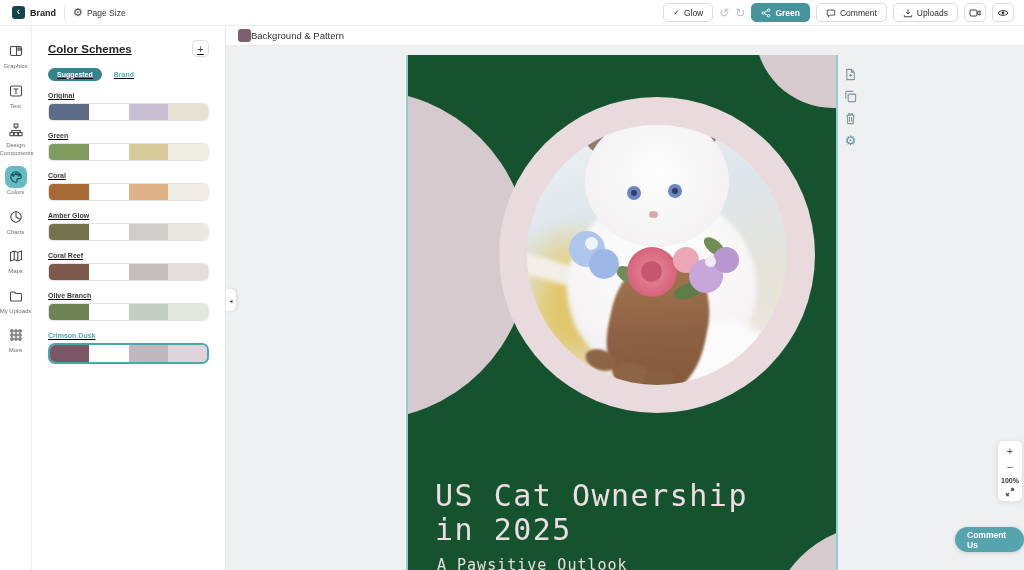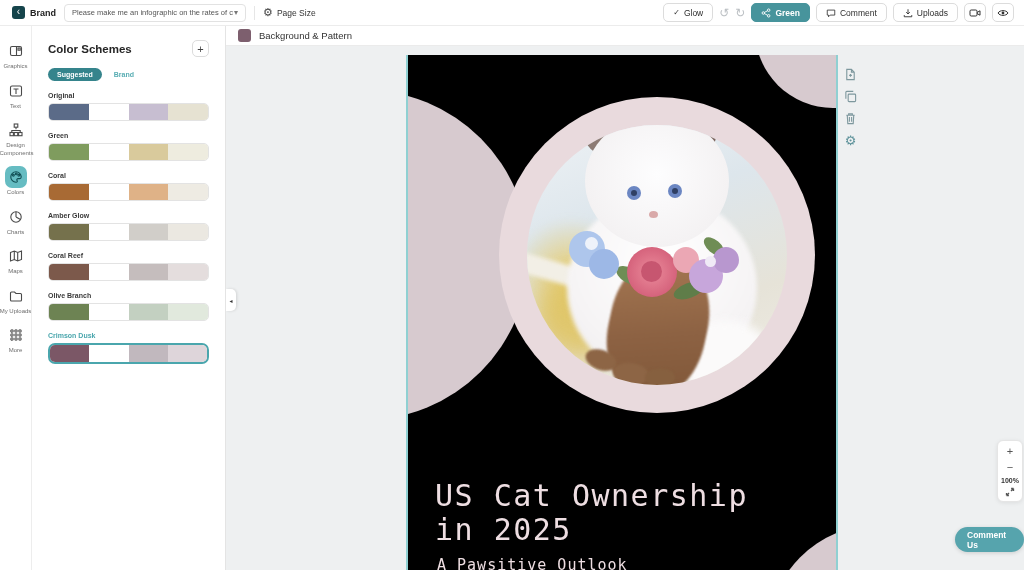--- a/index.html
+++ b/index.html
@@ -17,37 +17,37 @@
   .pagesize-btn { display:flex; align-items:center; gap:4px; font-size:8.5px; color:#333; cursor:pointer; }
   .gear-glyph { font-size:11px; color:#444; line-height:1; }
   .tb-right { display:flex; align-items:center; gap:6px; padding-right:10px; }
   .tb-btn { display:flex; align-items:center; gap:4px; height:19px; padding:0 9px; border:1px solid #dcdcdc; border-radius:5px; background:#fff; font-size:8.5px; color:#2d2d2d; cursor:pointer; white-space:nowrap; }
   .tb-btn.square { width:22px; padding:0; justify-content:center; }
   .tb-btn.teal { background:#47949c; border-color:#47949c; color:#fff; font-weight:bold; }
   .histo { font-size:12px; color:#bcc0c4; cursor:pointer; line-height:1; }
   .check-g { color:#333; font-size:8px; }
 
   
-  #subbar { position:absolute; left:226px; top:26px; right:0; height:20px; background:#fff; border-bottom:1px solid #ebebeb; display:flex; align-items:center; gap:8px; padding-left:12px; z-index:30; }
+  #subbar { position:absolute; left:226px; top:26px; right:0; height:20px; background:#fff; border-bottom:1px solid #ebebeb; display:flex; align-items:center; gap:0; padding-left:12px; z-index:30; }
   .bg-swatch { width:13px; height:13px; border-radius:3px; }
   .subbar-lbl { font-size:9.5px; color:#333; }
 
   
   #iconbar { position:absolute; left:0; top:26px; width:32px; bottom:0; background:#fff; border-right:1px solid #ededed; z-index:35; display:flex; flex-direction:column; align-items:center; padding-top:14px; }
   .ib-item { display:flex; flex-direction:column; align-items:center; margin-bottom:9px; cursor:pointer; width:32px; }
   .ib-ic { width:22px; height:22px; display:flex; align-items:center; justify-content:center; border-radius:7px; }
   .ib-item.active .ib-ic { background:#66bcc2; }
   .ib-lbl { font-size:6px; color:#6d6d6d; text-align:center; line-height:1.25; margin-top:1px; width:32px; }
   .ib-ic svg { stroke:#4a4a4a; fill:none; stroke-width:1.1; }
   .ib-item.active .ib-ic svg { stroke:#124f55; }
   #editor-tips { position:absolute; left:0; bottom:6px; width:32px; display:flex; flex-direction:column; align-items:center; cursor:pointer; }
   #editor-tips svg { stroke:#4a4a4a; fill:none; stroke-width:1.1; }
 
   
-  #panel { position:absolute; left:32px; top:26px; width:194px; bottom:0; background:#fff; border-right:1px solid #e4e4e4; z-index:32; padding:14px 16px 12px 16px; }
+  #panel { position:absolute; left:32px; top:26px; width:194px; bottom:0; background:#fff; border-right:1px solid #e4e4e4; z-index:32; padding:14px 16px 12px 16px;text-decoration:underline; }
   .panel-head { display:flex; align-items:center; justify-content:space-between; }
   .panel-title { font-size:11.5px; font-weight:bold; color:#262626; }
   .add-btn { width:17px; height:17px; border:1px solid #dcdcdc; border-radius:5px; background:#fff; font-size:11px; color:#444; display:flex; align-items:center; justify-content:center; cursor:pointer; }
   .tabs { display:flex; align-items:center; gap:12px; margin-top:11px; }
   .tab-pill { font-size:7px; font-weight:bold; color:#fff; background:#35848c; border-radius:9px; padding:3px 9px; cursor:pointer; }
   .tab-plain { font-size:7px; font-weight:bold; color:#58adb3; cursor:pointer; }
   .scheme { margin-top:11px; }
   .scheme-lbl { font-size:7px; font-weight:bold; color:#3a3a3a; margin-bottom:4px; }
   .scheme.selected .scheme-lbl { color:#4aa6ad; }
   .swatch-row { display:flex; height:18px; border:1px solid #e3e3e3; border-radius:5px; overflow:hidden; cursor:pointer; background:#fff; }
@@ -79,24 +79,20 @@
 </style>
 </head>
 <body>
 
 <div id="topbar">
   <div class="tb-left">
     <div class="home-btn">
       <span class="home-ic">‹</span>
       <span class="home-lbl">Brand</span>
     </div>
-    <div class="prompt-box">
-      <span>Please make me an infographic on the rates of c</span>
-      <span class="chev">▾</span>
-    </div>
     <div class="tb-divider"></div>
     <div class="pagesize-btn">
       <span class="gear-glyph">⚙</span>
       <span>Page Size</span>
     </div>
   </div>
   <div class="tb-right">
     <div class="tb-btn">
       <span class="check-g">✓</span>
       <span>Glow</span>
@@ -321,21 +317,21 @@
           <div class="swatch" style="background: rgb(255, 255, 255);"></div>
           <div class="swatch" style="background: rgb(193, 184, 190);"></div>
           <div class="swatch" style="background: rgb(222, 213, 218);"></div>
         </div>
   </div>
     </div>
 </div>
 
 <div id="collapse-handle">◂</div>
 
-<div id="canvas" style="background: #000000; border-left-color: rgb(143, 208, 210); border-right-color: rgb(143, 208, 210);">
+<div id="canvas" style="background: #14532d; border-left-color: rgb(143, 208, 210); border-right-color: rgb(143, 208, 210);">
   <div class="c-circle shape" style="left: -209px; top: 35px; width: 330px; height: 330px; background: rgb(215, 202, 207);"></div>
   <div class="c-circle shape" style="left: 347px; top: -103px; width: 156px; height: 156px; background: rgb(215, 202, 207);"></div>
   <div class="c-circle shape" style="left: 360px; top: 470px; width: 220px; height: 220px; background: rgb(215, 202, 207);"></div>
 
   <div id="photo-ring" style="background: rgb(233, 218, 221);">
     <div id="photo">
 
       <div style="position:absolute; inset:0; filter:blur(0.7px);">
         <div class="pa" style="left:-20px; top:95px; width:130px; height:120px; background:radial-gradient(circle,#e5c964 0%, rgba(229,201,100,0) 70%); filter:blur(5px);"></div>
         <div class="pa" style="left:8px; top:150px; width:95px; height:85px; background:#dfc35f; filter:blur(12px); opacity:.85;"></div>

